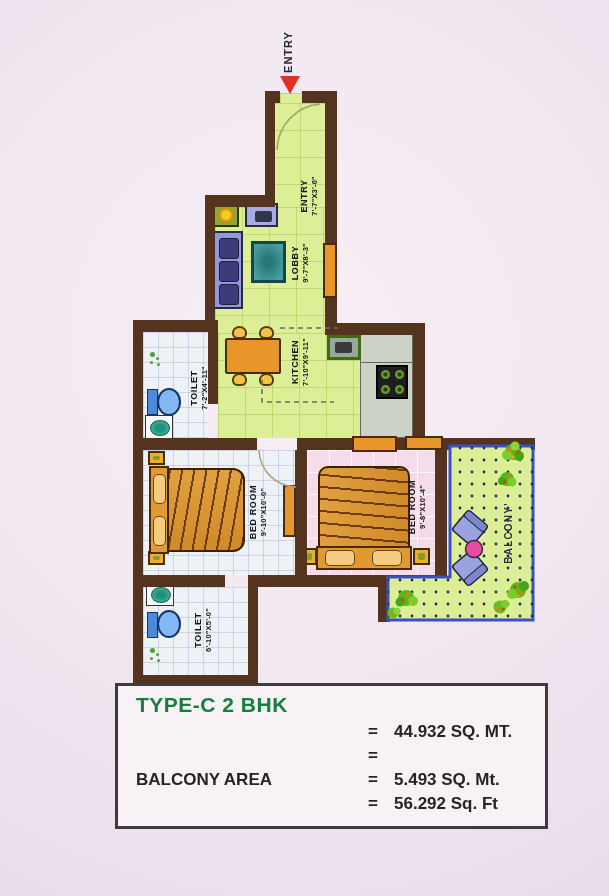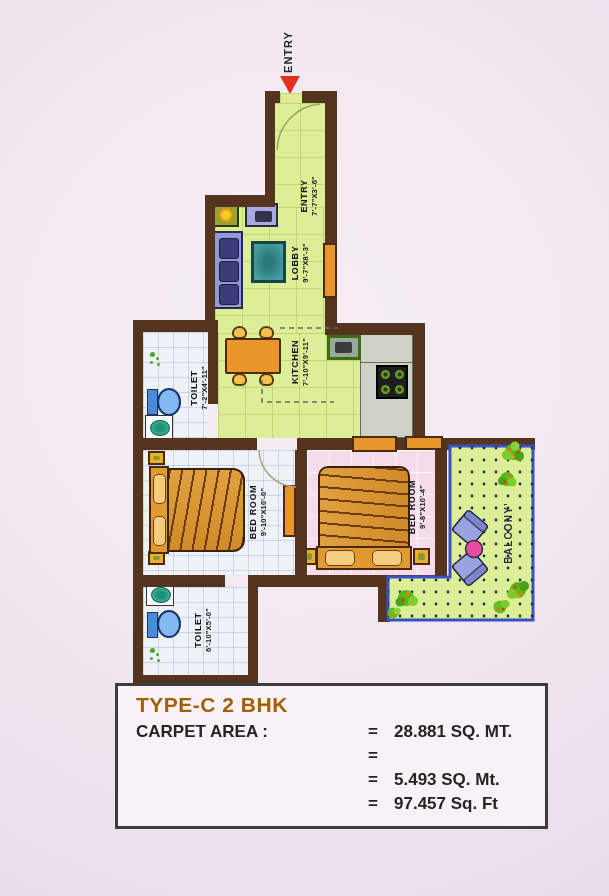--- a/index.html
+++ b/index.html
@@ -64,21 +64,21 @@
     background:repeating-linear-gradient(100deg, rgba(90,45,10,.85) 0 2px, rgba(90,45,10,0) 2px 12px),
                linear-gradient(#e2a040,#d08a28);}
   .bed-body-v{position:absolute; border:2px solid #3a2008; border-radius:10px 10px 3px 3px; box-sizing:border-box;
     background:repeating-linear-gradient(5deg, rgba(90,45,10,.85) 0 2px, rgba(90,45,10,0) 2px 12px),
                linear-gradient(90deg,#e2a040,#d08a28);}
   .stable{position:absolute; background:#e8b030; border:2px solid #4a2808; box-sizing:border-box;}
   .stable-dot{position:absolute; left:3px; top:3px; right:3px; bottom:3px; background:#8a9a28; border-radius:2px;}
   
   .infobox{position:absolute; left:115px; top:683px; width:433px; height:146px;
     background:#f8f1f6; border:3px solid #3c3c3c; box-sizing:border-box; z-index:50;}
-  .ib-title{position:absolute; left:18px; top:7px; font-size:21px; font-weight:bold; color:#a16207; letter-spacing:.5px;}
+  .ib-title{position:absolute; left:18px; top:7px; font-size:21px; font-weight:bold; color:#15803d; letter-spacing:.5px;}
   .ib-label{position:absolute; left:18px; font-size:17px; font-weight:bold; color:#242424;}
   .ib-eq{position:absolute; left:250px; font-size:17px; font-weight:bold; color:#242424;}
   .ib-val{position:absolute; left:276px; font-size:17px; font-weight:bold; color:#242424;}
   svg.overlay{position:absolute; left:0; top:0; z-index:20; pointer-events:none;}
   .zwall{z-index:10;} .zdoor{z-index:12;} .zfurn{z-index:5;} .zfloor{z-index:1;}
 </style>
 </head>
 <body>
 
 <div id="canvas">
@@ -295,23 +295,23 @@
   <div class="rlabel" style="left:203px;top:630px">
     <span class="rname">TOILET</span>
     <span class="rdims">6'-10"X5'-0"</span>
   </div>
   <div class="rlabel" style="left:509px;top:533px;color:#2a3040">
     <span class="rname" style="font-size:10px;letter-spacing:1.2px">BALCONY'</span>
   </div>
 
   <div class="infobox">
     <div class="ib-title">TYPE-C 2 BHK</div>
-    <div class="ib-label" style="top:36px">CARPET AREA :</div>
     <div class="ib-eq" style="top:36px">=</div>
-    <div class="ib-val" style="top:36px">28.881 SQ. MT.</div>
+    <div class="ib-val" style="top:36px">44.932 SQ. MT.</div>
     <div class="ib-eq" style="top:60px">=</div>
+    <div class="ib-label" style="top:84px">BALCONY AREA</div>
     <div class="ib-eq" style="top:84px">=</div>
     <div class="ib-val" style="top:84px">5.493 SQ. Mt.</div>
     <div class="ib-eq" style="top:108px">=</div>
-    <div class="ib-val" style="top:108px">97.457 Sq. Ft</div>
+    <div class="ib-val" style="top:108px">56.292 Sq. Ft</div>
   </div>
 
 </div>
 
 </body></html>

